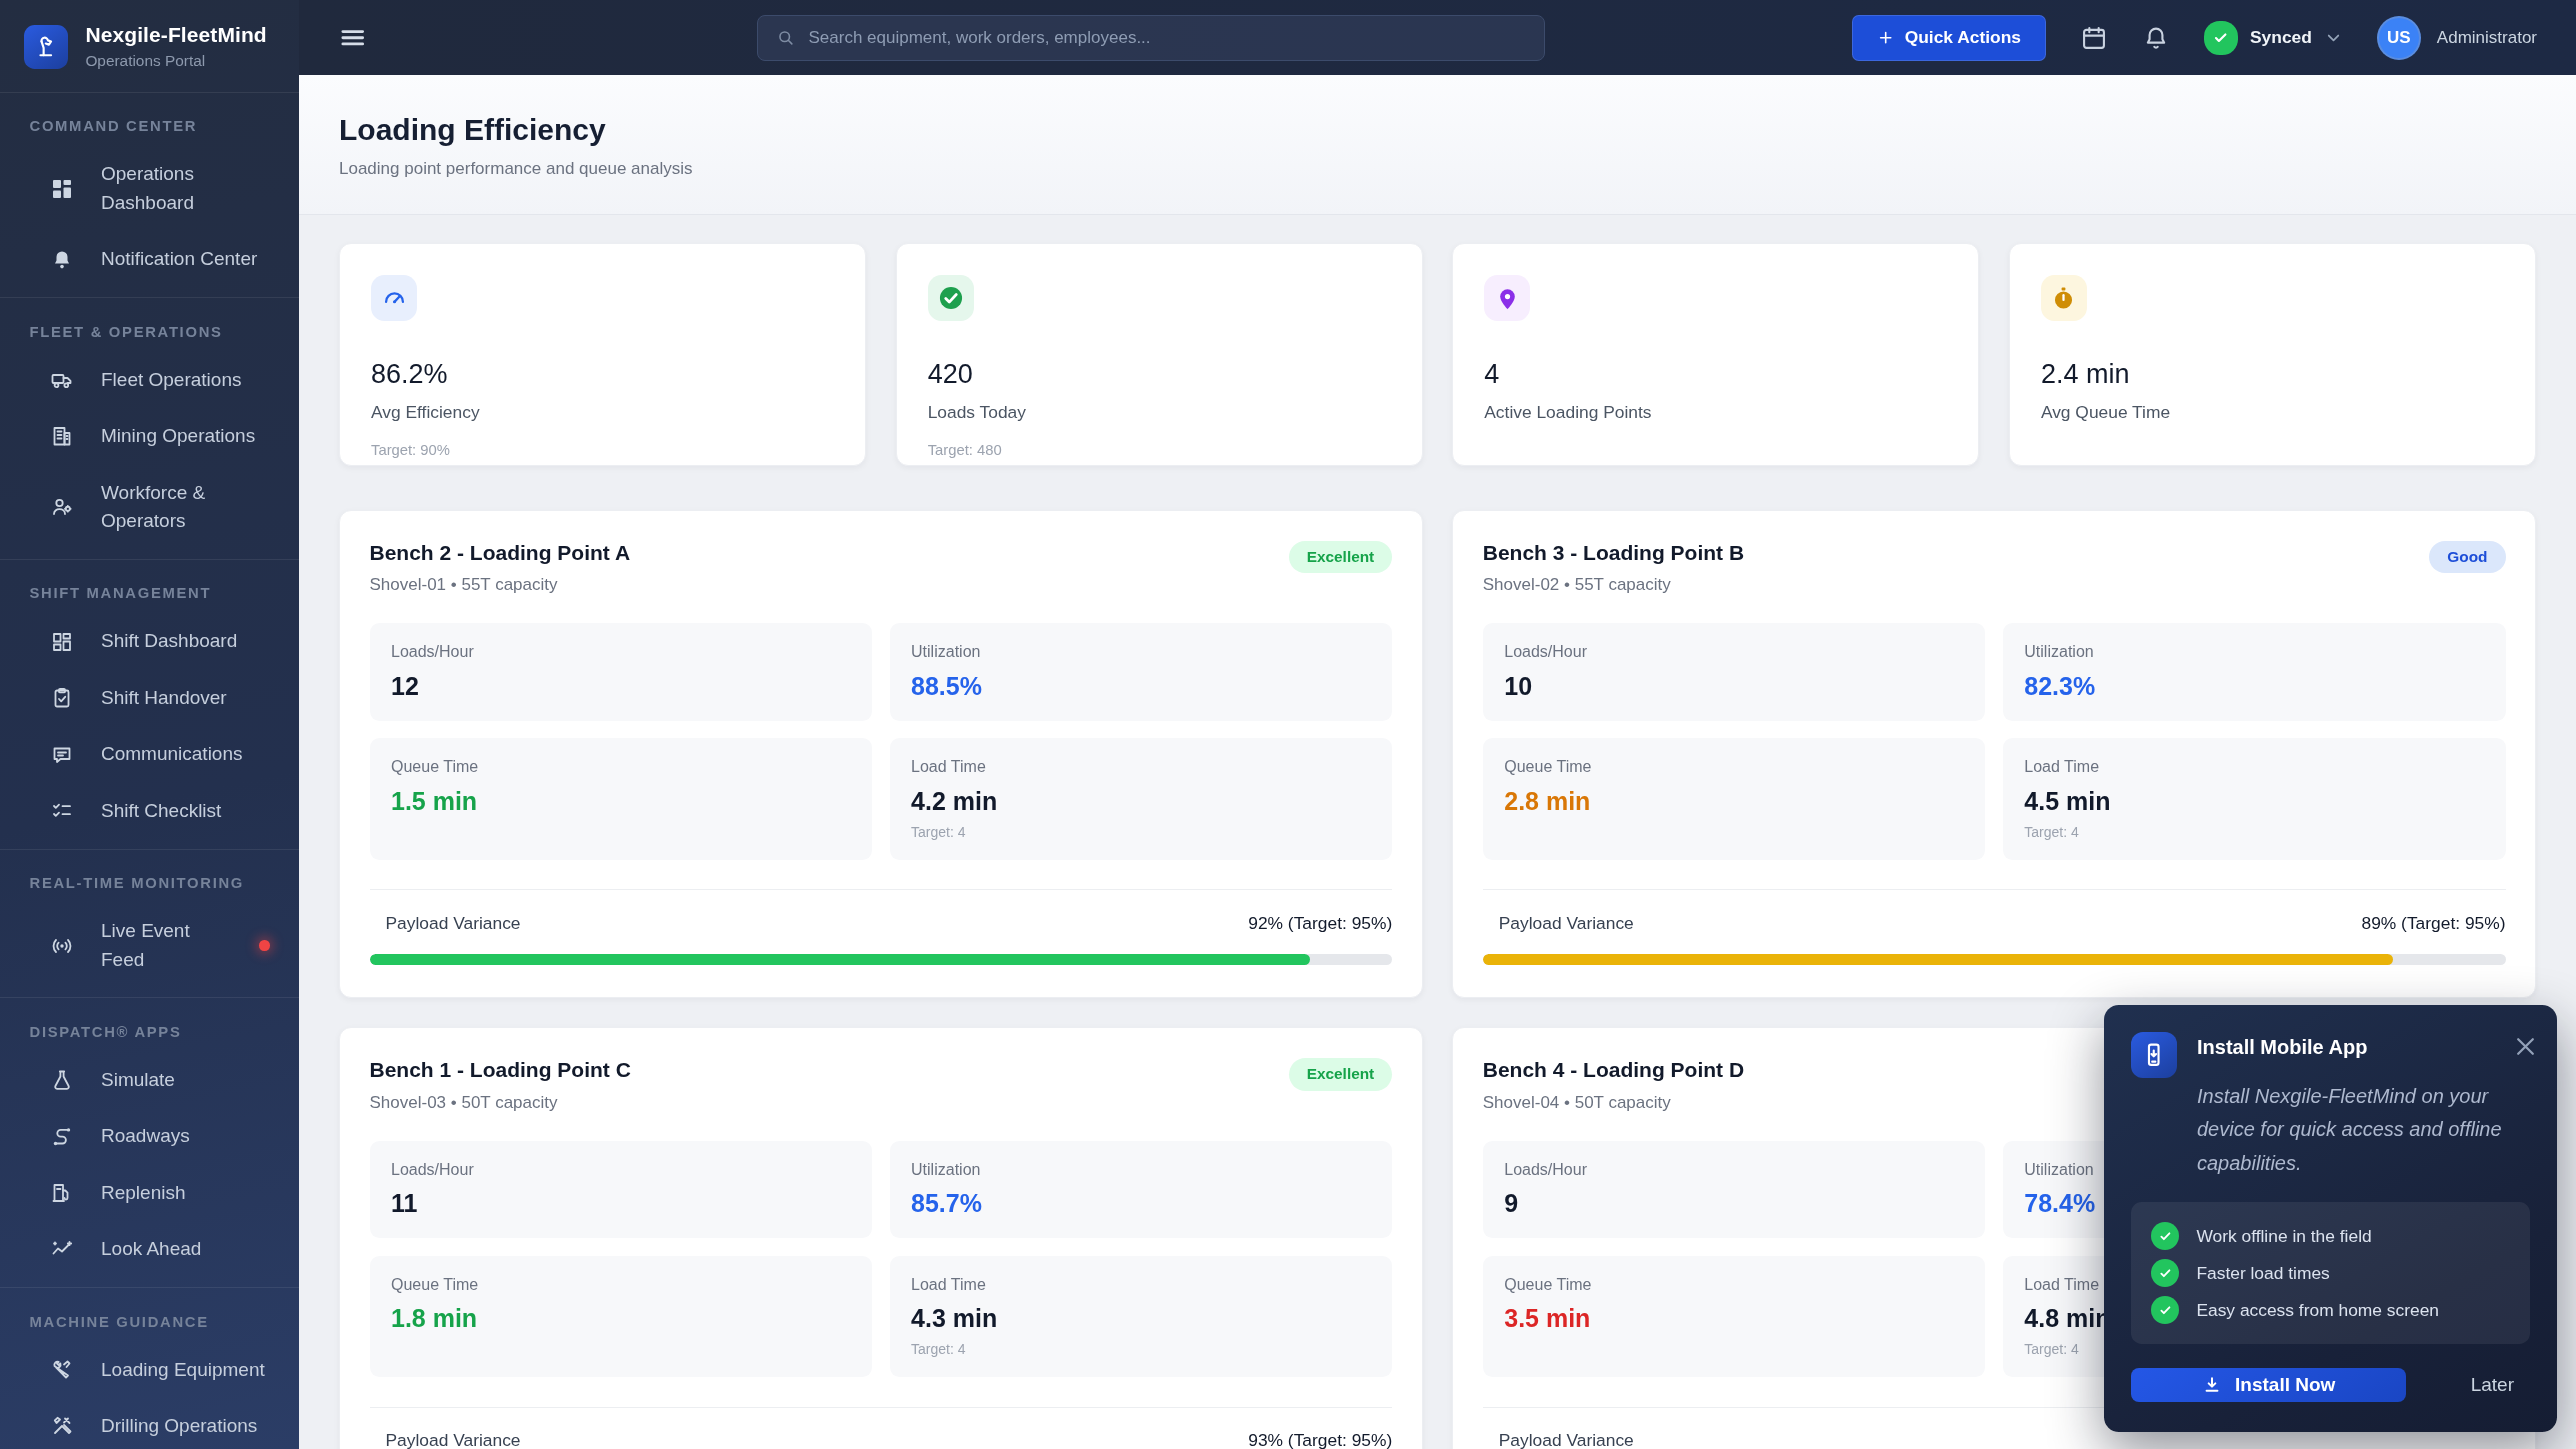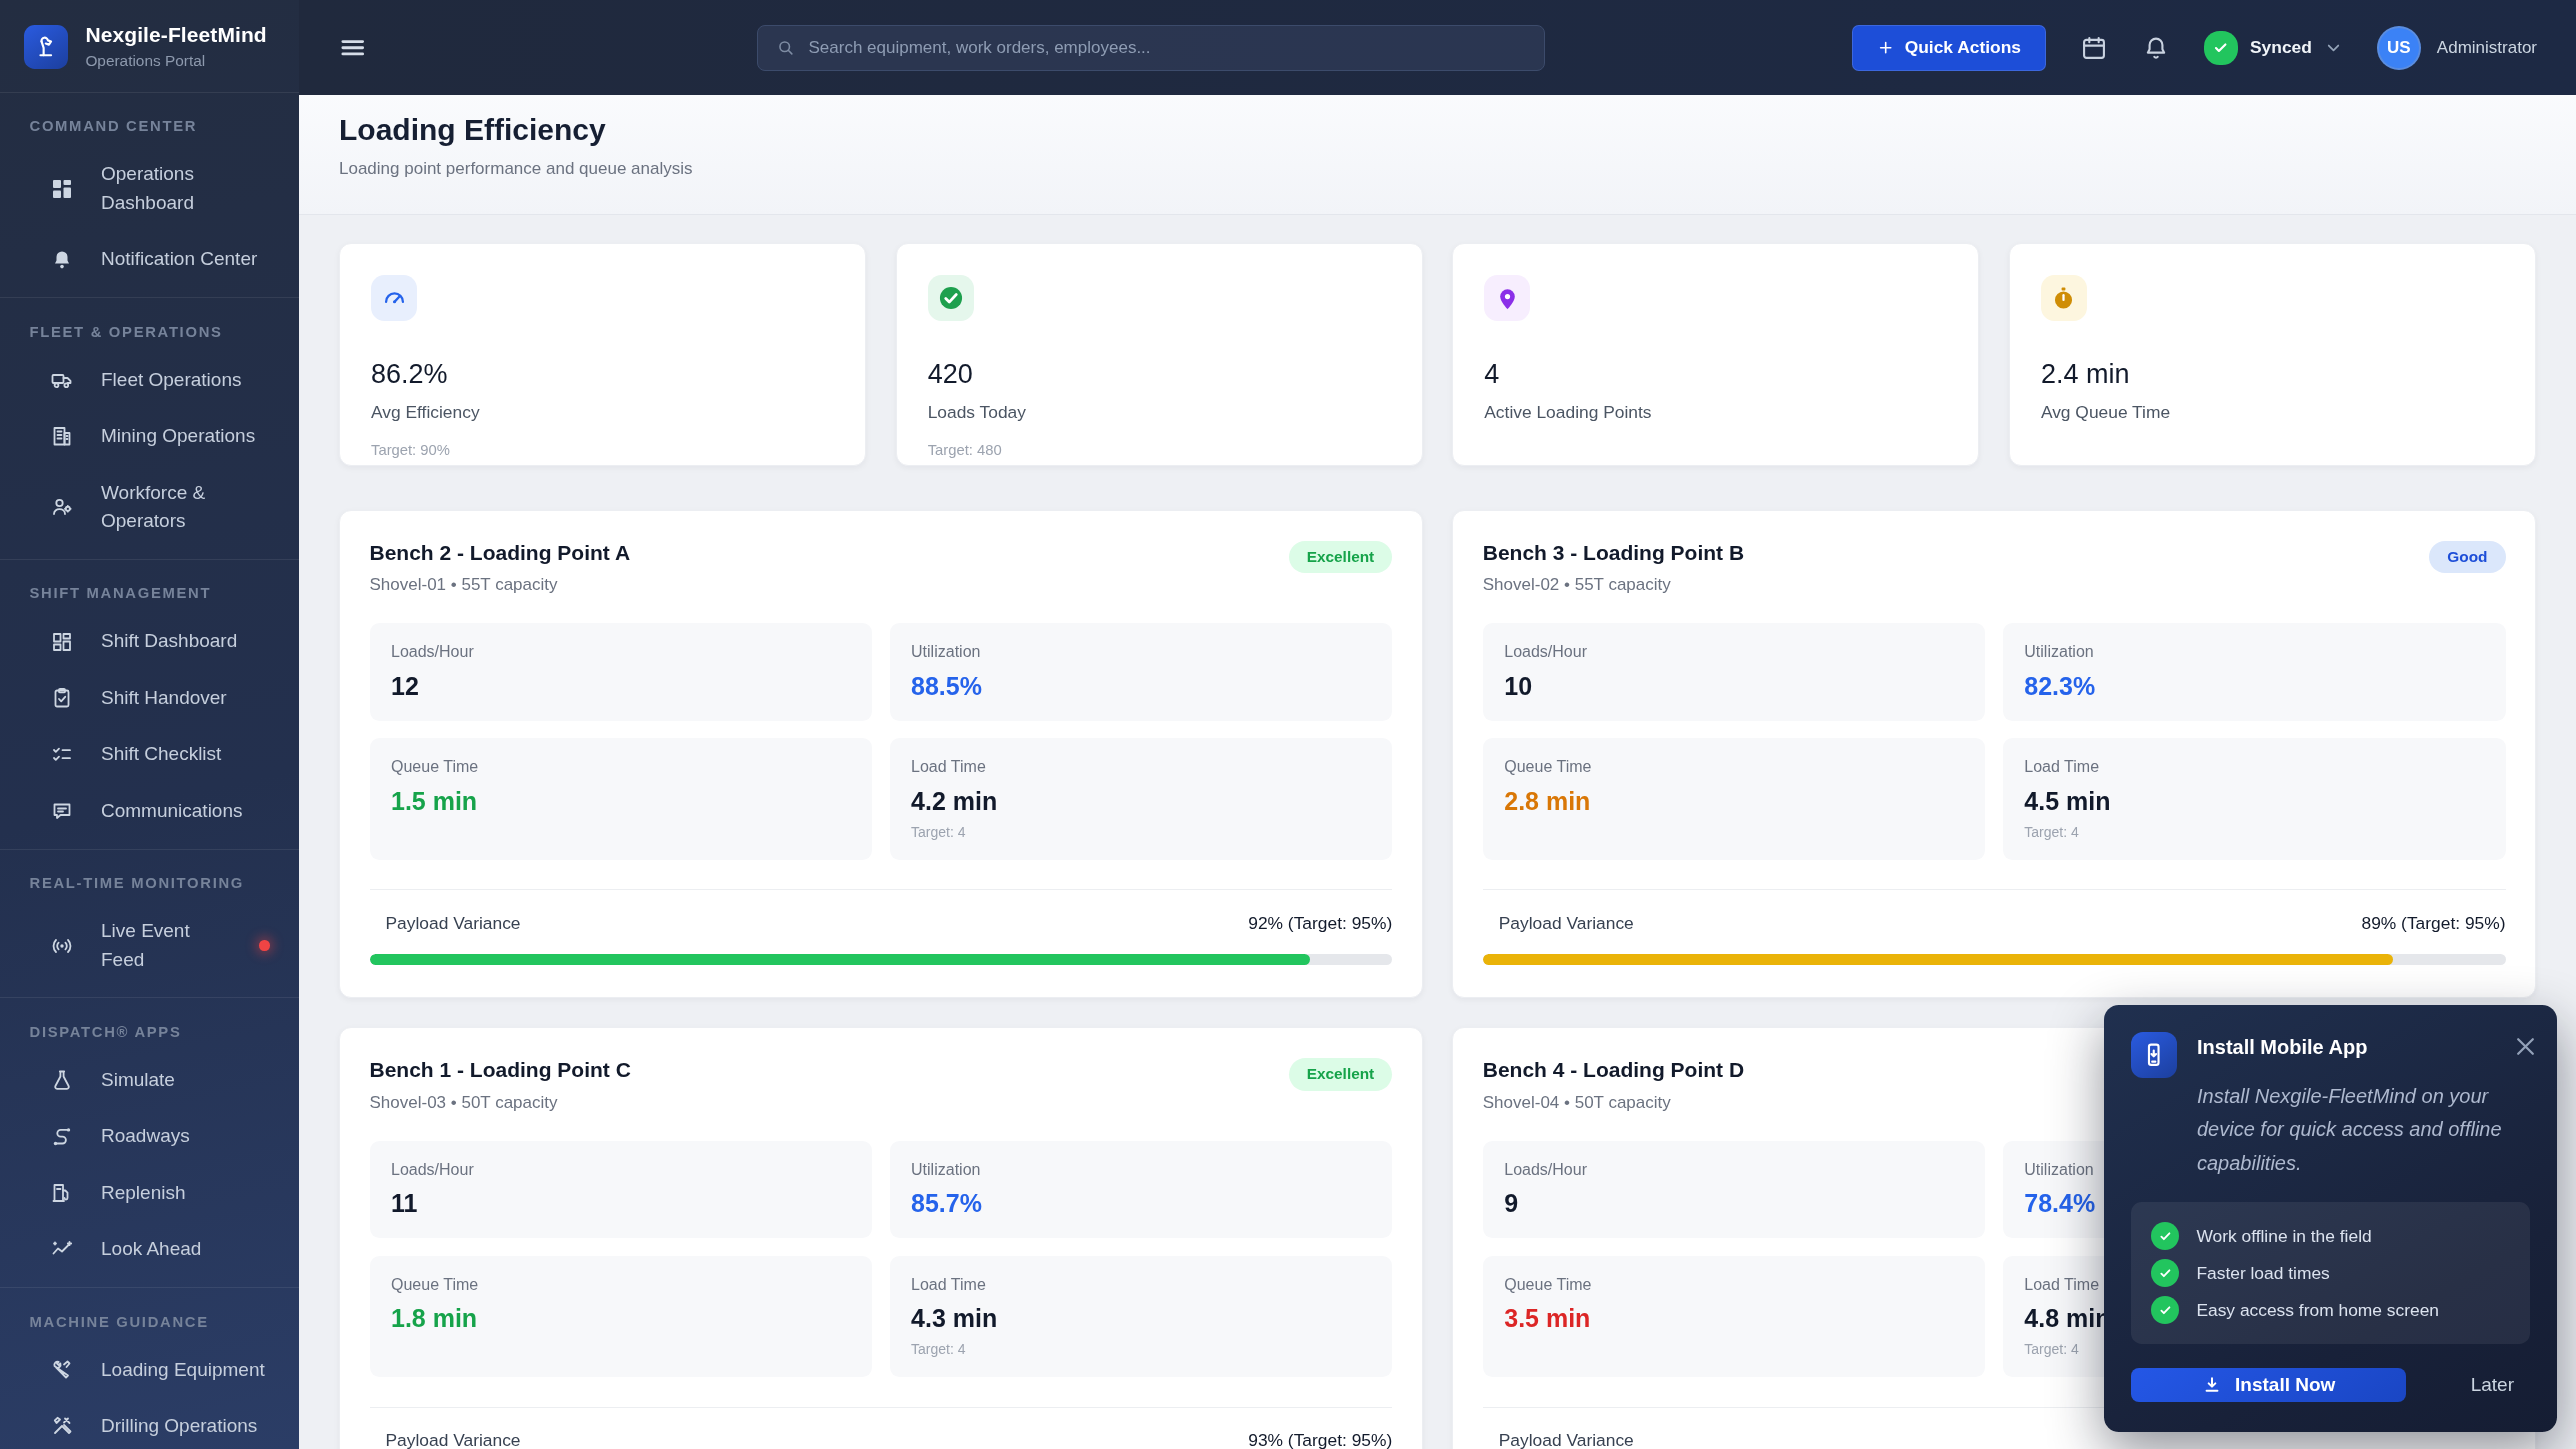--- a/index.html
+++ b/index.html
@@ -19,21 +19,21 @@
   .sb-section { padding:19px 0 9.4px; }
   .sb-label { padding:0 29.5px; font-size:14.8px; font-weight:bold; letter-spacing:1.7px; color:#76839a; margin:6.7px 0 12px; }
   .sb-item { display:flex; align-items:center; gap:27px; padding:14px 29.5px 14px 50px;
     font-size:19px; color:#c6cfdd; cursor:pointer; }
   .sb-item .icn { width:24px; height:24px; color:#cdd6e2; flex:0 0 auto; }
   .sb-item .lbl { max-width:168px; line-height:1.5; }
   .live-dot { width:10.7px; height:10.7px; border-radius:50%; background:#ef4444; margin-left:auto;
     box-shadow:0 0 10.7px 3.4px rgba(239,68,68,.40); }
 
   
-  .topbar { position:absolute; left:299px; top:0; right:0; height:95px;
+  .topbar { position:absolute; left:299px; top:0; right:0; height:75px;
     background:linear-gradient(90deg,#20293d 0%,#1d2944 100%);
     display:flex; align-items:center; padding:15px 39px; z-index:6; }
   .hamburger { width:29.5px; height:29.5px; color:#d6dde8; cursor:pointer; }
   .search { position:relative; width:788px; height:46px; margin-left:389px; }
   .search input { width:100%; height:100%; border-radius:8px; background:rgba(52,66,94,.55);
     border:1px solid #3c4b6b; color:#dfe6f0; font-size:17px; padding:0 20px 0 51px; outline:none;
     font-family:"Liberation Sans", sans-serif; }
   .search input::placeholder { color:#8e9cb3; }
   .search .icn { position:absolute; left:19px; top:13.4px; width:19px; height:19px; color:#7e8ca3; }
   .tb-right { margin-left:auto; display:flex; align-items:center; gap:34px; }
@@ -221,36 +221,36 @@
             <rect x="5.5" y="4.5" width="13" height="16" rx="1.5"></rect>
             <rect x="9" y="3" width="6" height="3.4" rx="1"></rect>
             <path d="M9 13l2.2 2.4 4-4.6"></path>
           </svg>
       </span>
       <span class="lbl">Shift Handover</span>
     </div>
     <div class="sb-item">
       <span class="icn">
         <svg viewBox="0 0 24 24" fill="none" stroke="currentColor" stroke-width="1.8" stroke-linecap="round" stroke-linejoin="round">
+            <path d="M4.5 5.5h15v10.5h-9L7 19v-3H4.5z"></path>
+            <path d="M8 9.5h8M8 12.5h5"></path>
+          </svg>
+      </span>
+      <span class="lbl">Communications</span>
+    </div>
+    <div class="sb-item">
+      <span class="icn">
+        <svg viewBox="0 0 24 24" fill="none" stroke="currentColor" stroke-width="1.8" stroke-linecap="round" stroke-linejoin="round">
             <path d="M4 7l1.8 1.8L9 5.6"></path>
             <path d="M12.5 7.2H20"></path>
             <path d="M4 15l1.8 1.8L9 13.6"></path>
             <path d="M12.5 15.2H20"></path>
           </svg>
       </span>
       <span class="lbl">Shift Checklist</span>
-    </div>
-    <div class="sb-item">
-      <span class="icn">
-        <svg viewBox="0 0 24 24" fill="none" stroke="currentColor" stroke-width="1.8" stroke-linecap="round" stroke-linejoin="round">
-            <path d="M4.5 5.5h15v10.5h-9L7 19v-3H4.5z"></path>
-            <path d="M8 9.5h8M8 12.5h5"></path>
-          </svg>
-      </span>
-      <span class="lbl">Communications</span>
     </div>
   </div>
   <div class="sb-divider"></div>
 
   <div class="sb-section">
     <div class="sb-label">REAL-TIME MONITORING</div>
     <div class="sb-item">
       <span class="icn">
         <svg viewBox="0 0 24 24" fill="none" stroke="currentColor" stroke-width="1.8" stroke-linecap="round">
             <circle cx="12" cy="12" r="1.7" fill="currentColor" stroke="none"></circle>

